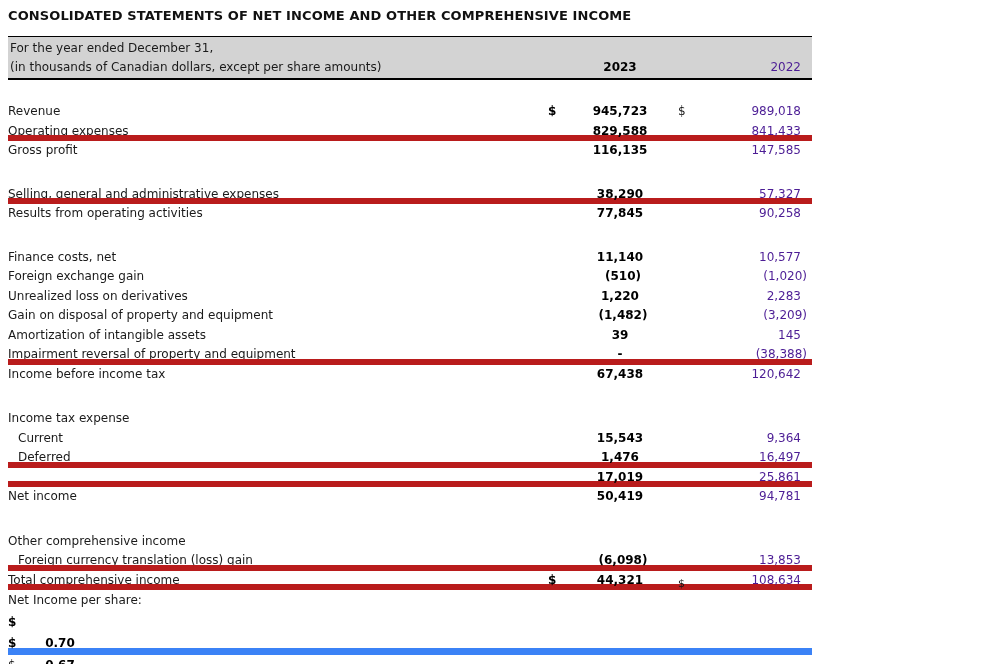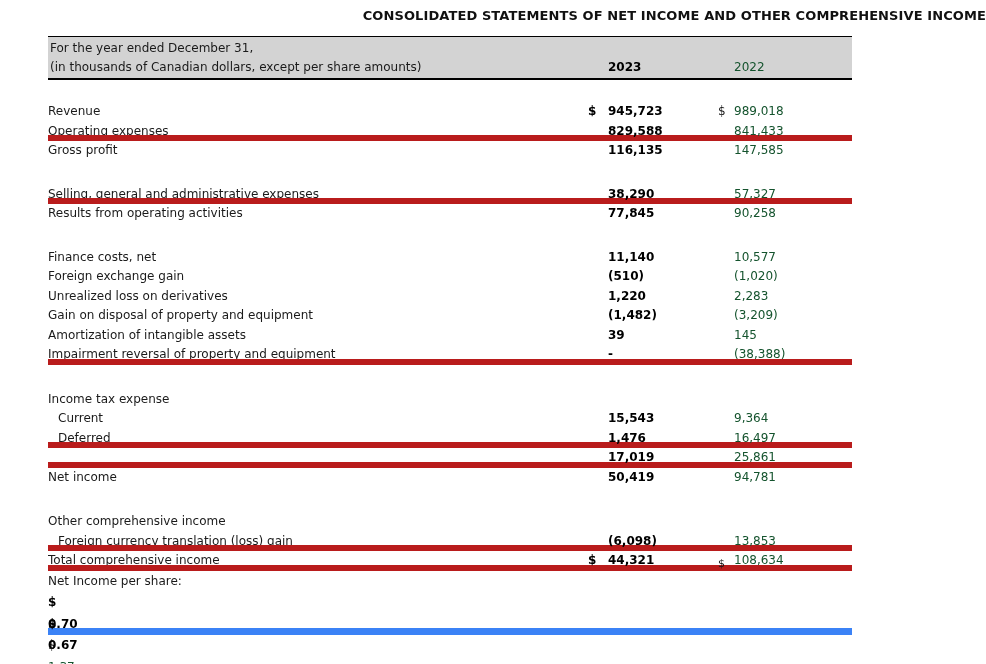--- a/index.html
+++ b/index.html
@@ -18,47 +18,45 @@
     width: 986px;
     height: 664px;
     overflow: hidden;
   }
   .doc-title {
     font-weight: bold;
     font-size: 13px;
     color: #111111;
     letter-spacing: 0.1px;
     line-height: 15px;
-    text-align: right;
   }
   .fin-table {
     width: 804px;
     margin-top: 13px;
-    margin-left: 40px;
   }
   
   .thead {
     background: #d3d3d3;
     border-top: 1px solid #000;
     border-bottom: 2px solid #000;
     padding: 2px 0 1px 0;
   }
   .thead-line {
     display: flex;
     height: 19px;
     line-height: 19px;
     padding-left: 2px;
   }
   
   .col-label { flex: 1; overflow: hidden; white-space: nowrap; }
   .col-label.indent { padding-left: 10px; }
   .col-d1 { width: 20px; font-weight: bold; color: #000; }
-  .col-v1 { width: 110px; text-align: left; font-weight: bold; color: #000; white-space: nowrap; }
+  .col-v1 { width: 110px; text-align: center; font-weight: bold; color: #000; white-space: nowrap; }
   .col-d2 { width: 16px; color: #1a1a1a; }
-  .col-v2 { width: 118px; text-align: left; color: #14532d; white-space: nowrap; }
+  .col-v2 { width: 118px; text-align: right; color: #4c1d95; white-space: nowrap; }
   .num1 { display: inline-block; padding-right: 6px; }
   .num1.paren { padding-right: 0; }
   .num2 { display: inline-block; padding-right: 11px; }
   .num2.paren { padding-right: 5px; }
   
   .row {
     display: flex;
     height: 19.5px;
     line-height: 19.5px;
     box-sizing: border-box;
@@ -173,20 +171,27 @@
           <span class="col-d2"></span>
           <span class="col-v2"><span class="num2">145</span></span>
         </div>
         <div class="row rule-thin">
           <span class="col-label">Impairment reversal of property and equipment</span>
           <span class="col-d1"></span>
           <span class="col-v1"><span class="num1">-</span></span>
           <span class="col-d2"></span>
           <span class="col-v2"><span class="num2 paren">(38,388)</span></span>
         </div>
+        <div class="row">
+          <span class="col-label">Income before income tax</span>
+          <span class="col-d1"></span>
+          <span class="col-v1"><span class="num1">67,438</span></span>
+          <span class="col-d2"></span>
+          <span class="col-v2"><span class="num2">120,642</span></span>
+        </div>
         <div class="spacer" style="height: 25px;"></div>
         <div class="row">
           <span class="col-label">Income tax expense</span>
           <span class="col-d1"></span>
           <span class="col-v1"></span>
           <span class="col-d2"></span>
           <span class="col-v2"></span>
         </div>
         <div class="row">
           <span class="col-label indent">Current</span>

